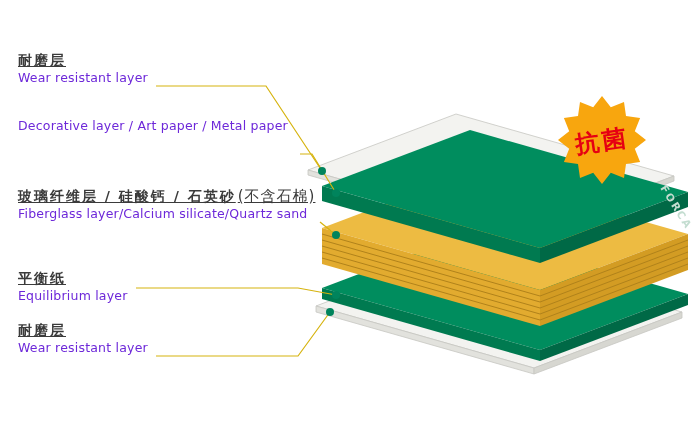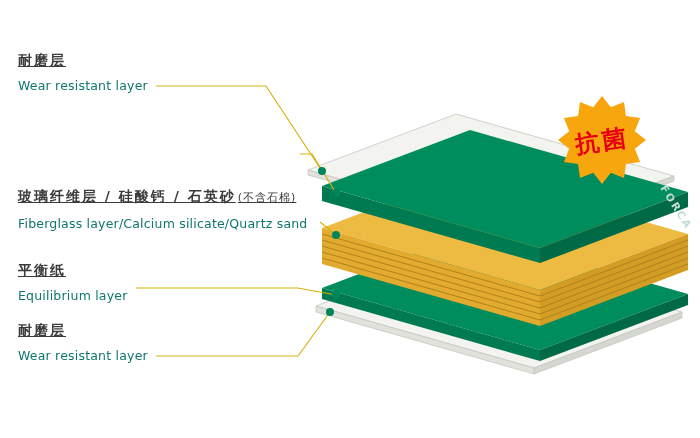--- a/index.html
+++ b/index.html
@@ -3,22 +3,22 @@
 <meta charset="utf-8">
 <style>
   html,body{margin:0;padding:0;background:#ffffff;}
   .stage{
     position:relative;width:700px;height:438px;background:#ffffff;overflow:hidden;
     font-family:"DejaVu Sans","Liberation Sans",sans-serif;
   }
   .diagram-svg{position:absolute;left:0;top:0;}
   .label{position:absolute;left:18px;}
   .zh{font-size:14px;font-weight:bold;color:#3b3b3b;letter-spacing:2px;line-height:20px;white-space:nowrap;text-decoration:underline;}
-  .en{font-size:12.5px;color:#0f766e;line-height:16px;margin-top:8px;white-space:nowrap;letter-spacing:0.2px;}
-  .note{font-size:11px;font-weight:normal;letter-spacing:1px;margin-left:2px;color:#3b3b3b;}
+  .en{font-size:12.5px;color:#6d28d9;line-height:16px;white-space:nowrap;letter-spacing:0.2px;}
+  .note{font-size:15px;font-weight:normal;letter-spacing:1px;margin-left:2px;color:#3b3b3b;}
   .white-face{stroke:#c7c7c1;stroke-width:0.8;}
   .green-face{stroke:none;}
   .yellow-face{stroke:none;}
   .leader{fill:none;stroke-width:1.2;}
   .sheet-lines{fill:none;stroke-width:1;}
   .badge-text{font-size:24px;font-weight:bold;letter-spacing:3px;}
   .brand-text{font-size:10.5px;font-weight:bold;letter-spacing:2px;}
 </style>
 </head>
 <body>
@@ -80,28 +80,29 @@
       <text class="badge-text" x="602" y="149" text-anchor="middle" transform="rotate(-8 602 140)" fill="#e60012">抗菌</text>
     </g>
   </svg>
 
   <div class="label" style="top:50px">
     <div class="zh">耐磨层</div>
     <div class="en">Wear resistant layer</div>
   </div>
 
   <div class="label" style="top:118px">
+    <div class="en">Decorative layer / Art paper / Metal paper</div>
   </div>
 
   <div class="label" style="top:186px">
     <div class="zh"><span>玻璃纤维层 / 硅酸钙 / 石英砂</span><span class="note">(不含石棉)</span></div>
     <div class="en">Fiberglass layer/Calcium silicate/Quartz sand</div>
   </div>
 
-  <div class="label" style="top:260px">
+  <div class="label" style="top:268px">
     <div class="zh">平衡纸</div>
     <div class="en">Equilibrium layer</div>
   </div>
 
   <div class="label" style="top:320px">
     <div class="zh">耐磨层</div>
     <div class="en">Wear resistant layer</div>
   </div>
 
 </div>

